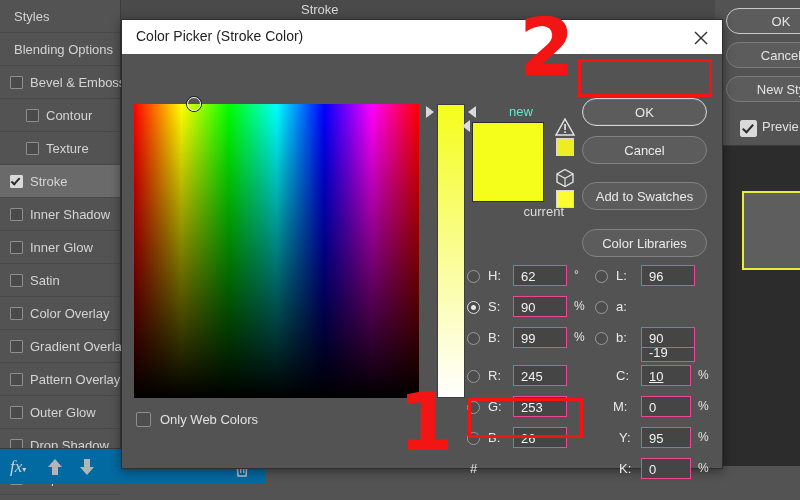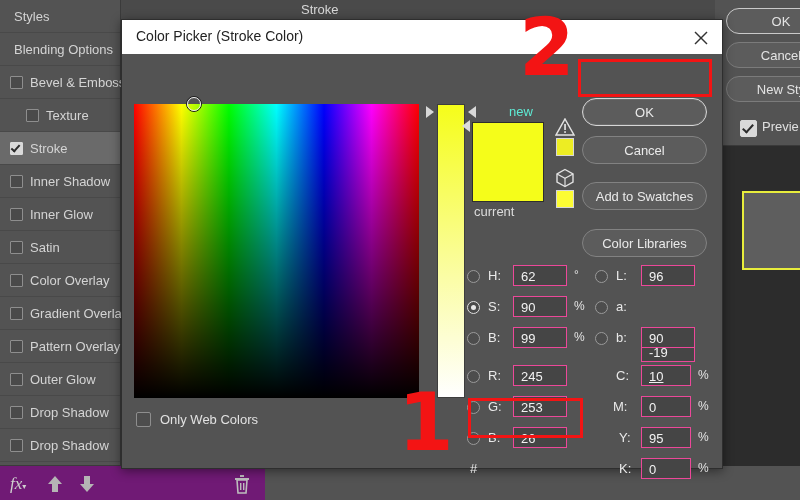--- a/index.html
+++ b/index.html
@@ -27,21 +27,21 @@
     vertical-align:middle;margin-right:7px;position:relative;top:-1px;border-radius:1px;
   }
   .style-row.selected .cb{background:#d9d9d9;border-color:#d9d9d9;}
   .style-row.selected .cb:after{
     content:"";position:absolute;left:2px;top:0px;width:3px;height:7px;
     border:solid #2a2a2a;border-width:0 2px 2px 0;transform:rotate(42deg);
   }
   .style-row.nocb{padding-left:14px;}
 
   
-  .left-toolbar{position:absolute;left:0;top:465px;width:265px;height:35px;background:#701a75;border-top:1px solid #3b3b3b;}
+  .left-toolbar{position:absolute;left:0;top:448px;width:265px;height:35px;background:#0369a1;border-top:1px solid #3b3b3b;}
   .lt-ico{position:absolute;top:7px;width:22px;height:22px;}
   .fx-ico{left:10px;font-family:"Liberation Serif",serif;font-style:italic;font-size:17px;color:#cfcfcf;line-height:22px;}
   .fx-ico .carret{font-style:normal;font-size:8px;}
   .arrow-wrap{position:absolute;top:7px;width:22px;height:22px;}
 
   
   .stroke-head{position:absolute;left:121px;top:0;width:594px;height:20px;background:#4a4a4a;border-bottom:1px solid #3d3d3d;}
   .stroke-head span{position:absolute;left:180px;top:2px;color:#d8d8d8;font-size:13px;}
 
   
@@ -92,21 +92,21 @@
   .field-cursor:after{content:"";position:absolute;left:0;top:0;right:0;bottom:0;border:1px solid #f0f0f0;border-radius:50%;}
 
   
   .slider-wrap{position:absolute;left:315px;top:50px;width:28px;height:294px;
     background:linear-gradient(to bottom,#f5fd1a 0%, #fbfda8 60%, #ffffff 100%);
     border:1px solid #3d3d3d;box-sizing:border-box;}
   .tri{position:absolute;width:0;height:0;}
   .tri.left-t{left:304px;top:52px;border-top:6px solid transparent;border-bottom:6px solid transparent;border-left:8px solid #d8d8d8;}
   .tri.right-t{left:346px;top:52px;border-top:6px solid transparent;border-bottom:6px solid transparent;border-right:8px solid #d8d8d8;}
   .lbl-new{position:absolute;left:364px;top:50px;width:70px;text-align:center;color:#5eead4;font-size:13px;}
-  .lbl-current{position:absolute;left:352px;top:150px;width:90px;text-align:left;color:#dcdcdc;font-size:13px;}
+  .lbl-current{position:absolute;left:352px;top:150px;width:90px;text-align:right;color:#dcdcdc;font-size:13px;}
   .swatch-box{position:absolute;left:350px;top:68px;width:70px;height:78px;border:1px solid #2e2e2e;}
   .sw-new{position:absolute;left:0;top:0;right:0;bottom:0;}
   .sw-arrow{position:absolute;left:340px;top:66px;width:0;height:0;border-top:6px solid transparent;border-bottom:6px solid transparent;border-right:8px solid #dcdcdc;}
 
   .alert-col{position:absolute;left:430px;top:64px;width:26px;}
   .alert-ico{position:relative;width:20px;height:18px;margin:0 auto 2px;}
   .mini-sw{width:16px;height:16px;border:1px solid #d7d7d7;margin:0 auto 12px;}
   .cube-ico{position:relative;width:20px;height:20px;margin:2px auto 2px;}
 
   
@@ -149,20 +149,23 @@
 
   <div class="styles-col">
     <div class="style-row nocb">
       <span>Styles</span>
     </div>
     <div class="style-row nocb">
       <span>Blending Options</span>
     </div>
     <div class="style-row">
       <span class="cb"></span><span>Bevel &amp; Emboss</span>
+    </div>
+    <div class="style-row indent">
+      <span class="cb"></span><span>Contour</span>
     </div>
     <div class="style-row indent">
       <span class="cb"></span><span>Texture</span>
     </div>
     <div class="style-row selected">
       <span class="cb"></span><span>Stroke</span>
     </div>
     <div class="style-row">
       <span class="cb"></span><span>Inner Shadow</span>
     </div>

